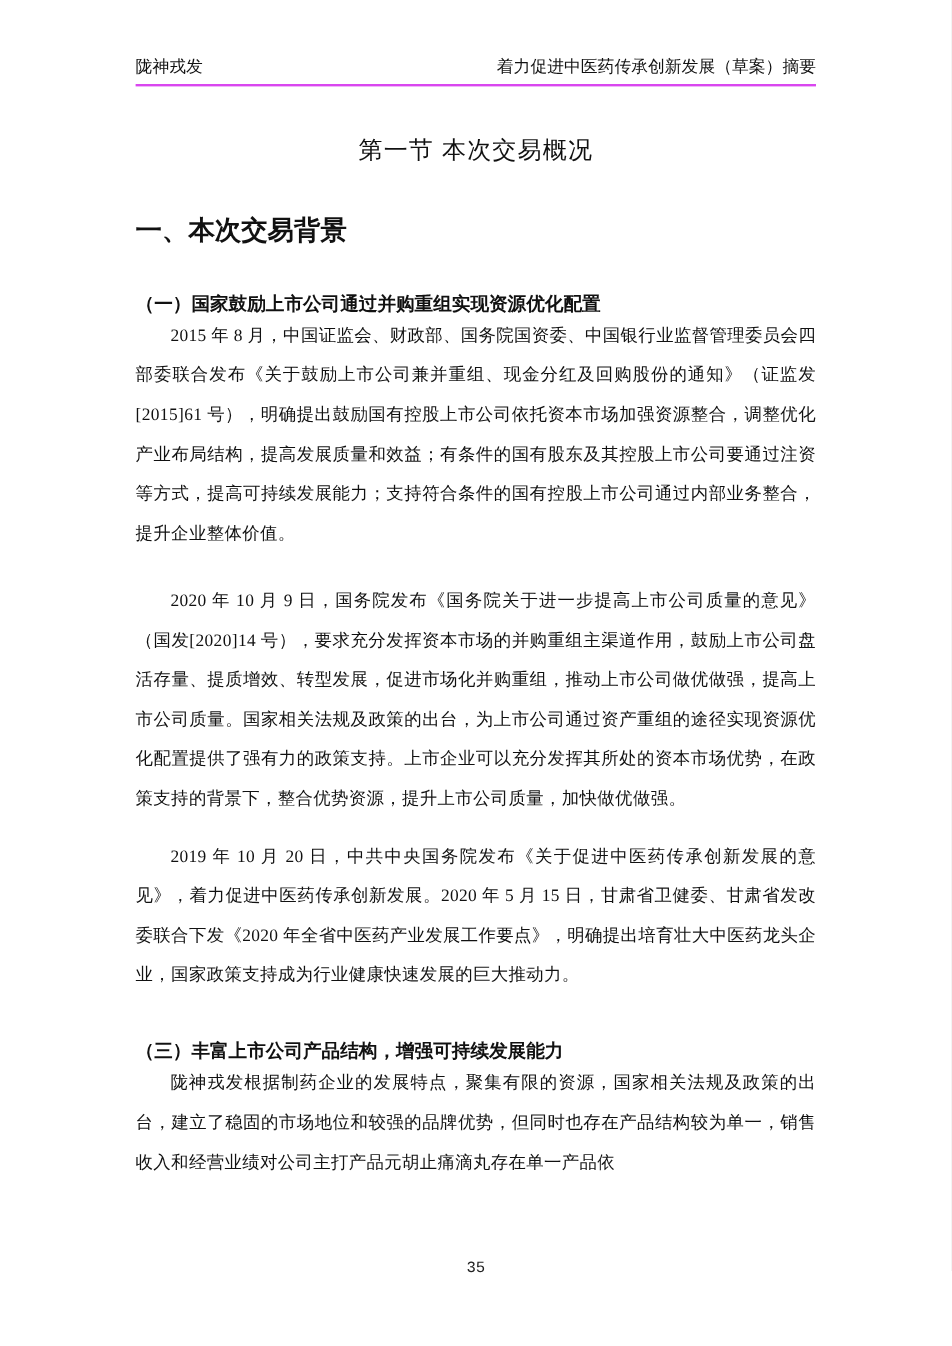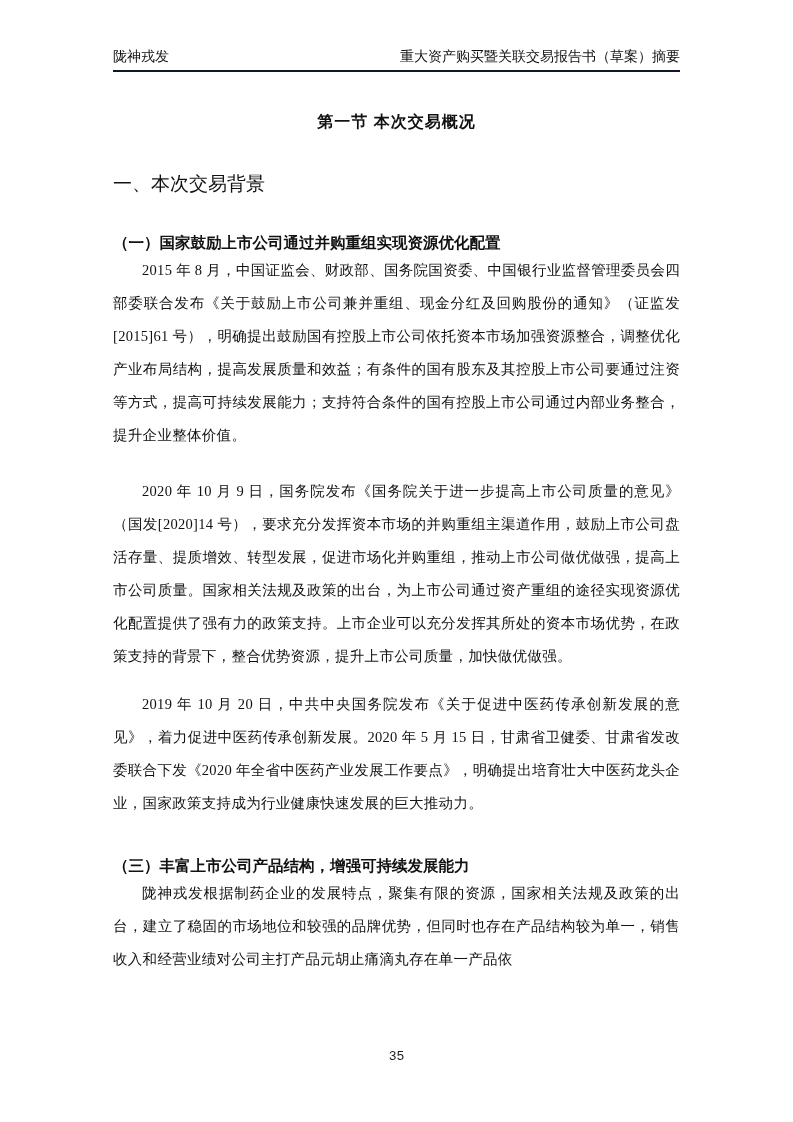--- a/index.html
+++ b/index.html
@@ -19,36 +19,36 @@
     left: 113px;
     right: 113px;
     top: 0;
   }
   .page-header {
     display: flex;
     justify-content: space-between;
     align-items: flex-end;
     padding-top: 48px;
     padding-bottom: 4px;
-    border-bottom: 2px solid #0f172a;
+    border-bottom: 2px solid #d946ef;
     font-size: 14px;
     line-height: 18px;
   }
   .doc-title {
     text-align: center;
     font-family: "Liberation Sans", "DejaVu Sans", sans-serif;
-    font-weight: bold;
-    font-size: 16px;
+    font-weight: normal;
+    font-size: 20px;
     margin-top: 40px;
     letter-spacing: 1px;
   }
   .h1 {
     font-family: "Liberation Sans", "DejaVu Sans", sans-serif;
-    font-weight: normal;
-    font-size: 19px;
+    font-weight: bold;
+    font-size: 22px;
     margin-top: 38px;
   }
   .h2 {
     font-family: Liberation Mono, monospace;
     font-weight: bold;
     font-size: 15.5px;
     margin-top: 36px;
   }
   .para {
     font-size: 14.5px;
@@ -71,21 +71,21 @@
   }
 </style>
 </head>
 <body>
 
 <div class="page">
   <div class="content">
 
     <div class="page-header">
       <span>陇神戎发</span>
-      <span>重大资产购买暨关联交易报告书（草案）摘要</span>
+      <span>着力促进中医药传承创新发展（草案）摘要</span>
     </div>
 
     <div class="doc-title">第一节 本次交易概况</div>
 
     <div class="h1">一、本次交易背景</div>
 
     <div class="h2">（一）国家鼓励上市公司通过并购重组实现资源优化配置</div>
     <p class="para">2015 年 8 月，中国证监会、财政部、国务院国资委、中国银行业监督管理委员会四部委联合发布《关于鼓励上市公司兼并重组、现金分红及回购股份的通知》（证监发[2015]61 号），明确提出鼓励国有控股上市公司依托资本市场加强资源整合，调整优化产业布局结构，提高发展质量和效益；有条件的国有股东及其控股上市公司要通过注资等方式，提高可持续发展能力；支持符合条件的国有控股上市公司通过内部业务整合，提升企业整体价值。</p>
     <p class="para tight">2020 年 10 月 9 日，国务院发布《国务院关于进一步提高上市公司质量的意见》（国发[2020]14 号），要求充分发挥资本市场的并购重组主渠道作用，鼓励上市公司盘活存量、提质增效、转型发展，促进市场化并购重组，推动上市公司做优做强，提高上市公司质量。国家相关法规及政策的出台，为上市公司通过资产重组的途径实现资源优化配置提供了强有力的政策支持。上市企业可以充分发挥其所处的资本市场优势，在政策支持的背景下，整合优势资源，提升上市公司质量，加快做优做强。</p>
 

